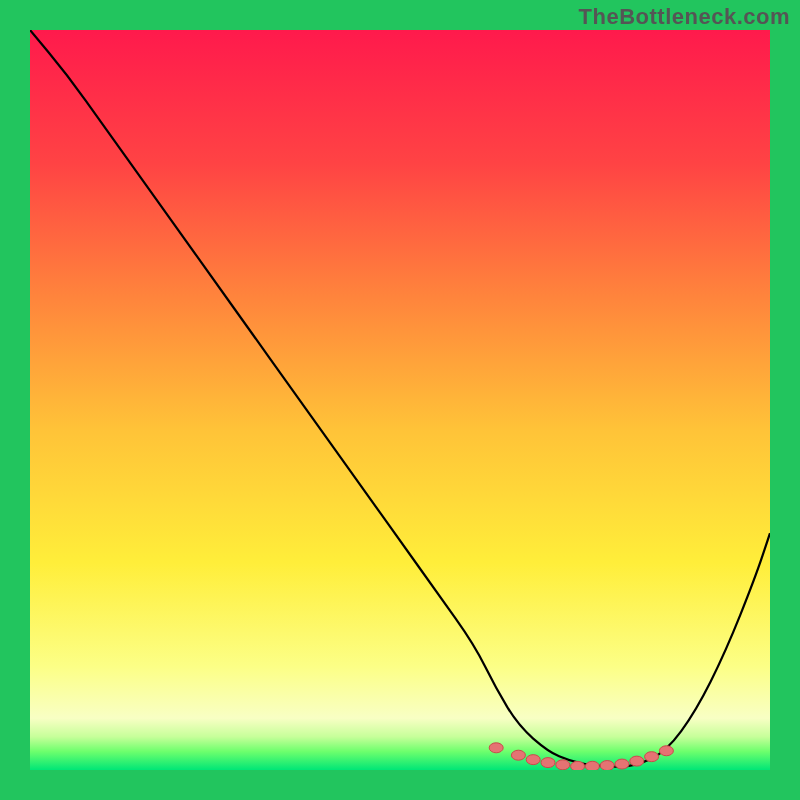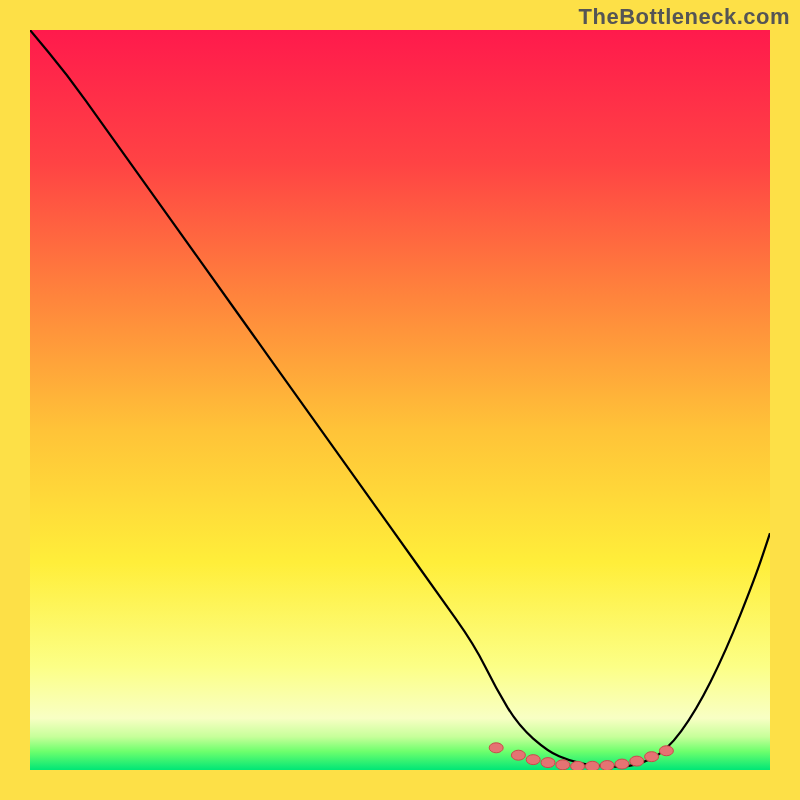--- a/index.html
+++ b/index.html
@@ -8,21 +8,21 @@
     width: 800px;
     height: 800px;
     background: #000;
     font-family: Arial, Helvetica, sans-serif;
     overflow: hidden;
   }
   .frame {
     position: relative;
     width: 800px;
     height: 800px;
-    background: #fde047;
+    background: #22c55e;
   }
   .watermark {
     position: absolute;
     top: 4px;
     right: 10px;
     color: #555;
     font-size: 22px;
     font-weight: 600;
     letter-spacing: 0.5px;
     z-index: 30;

